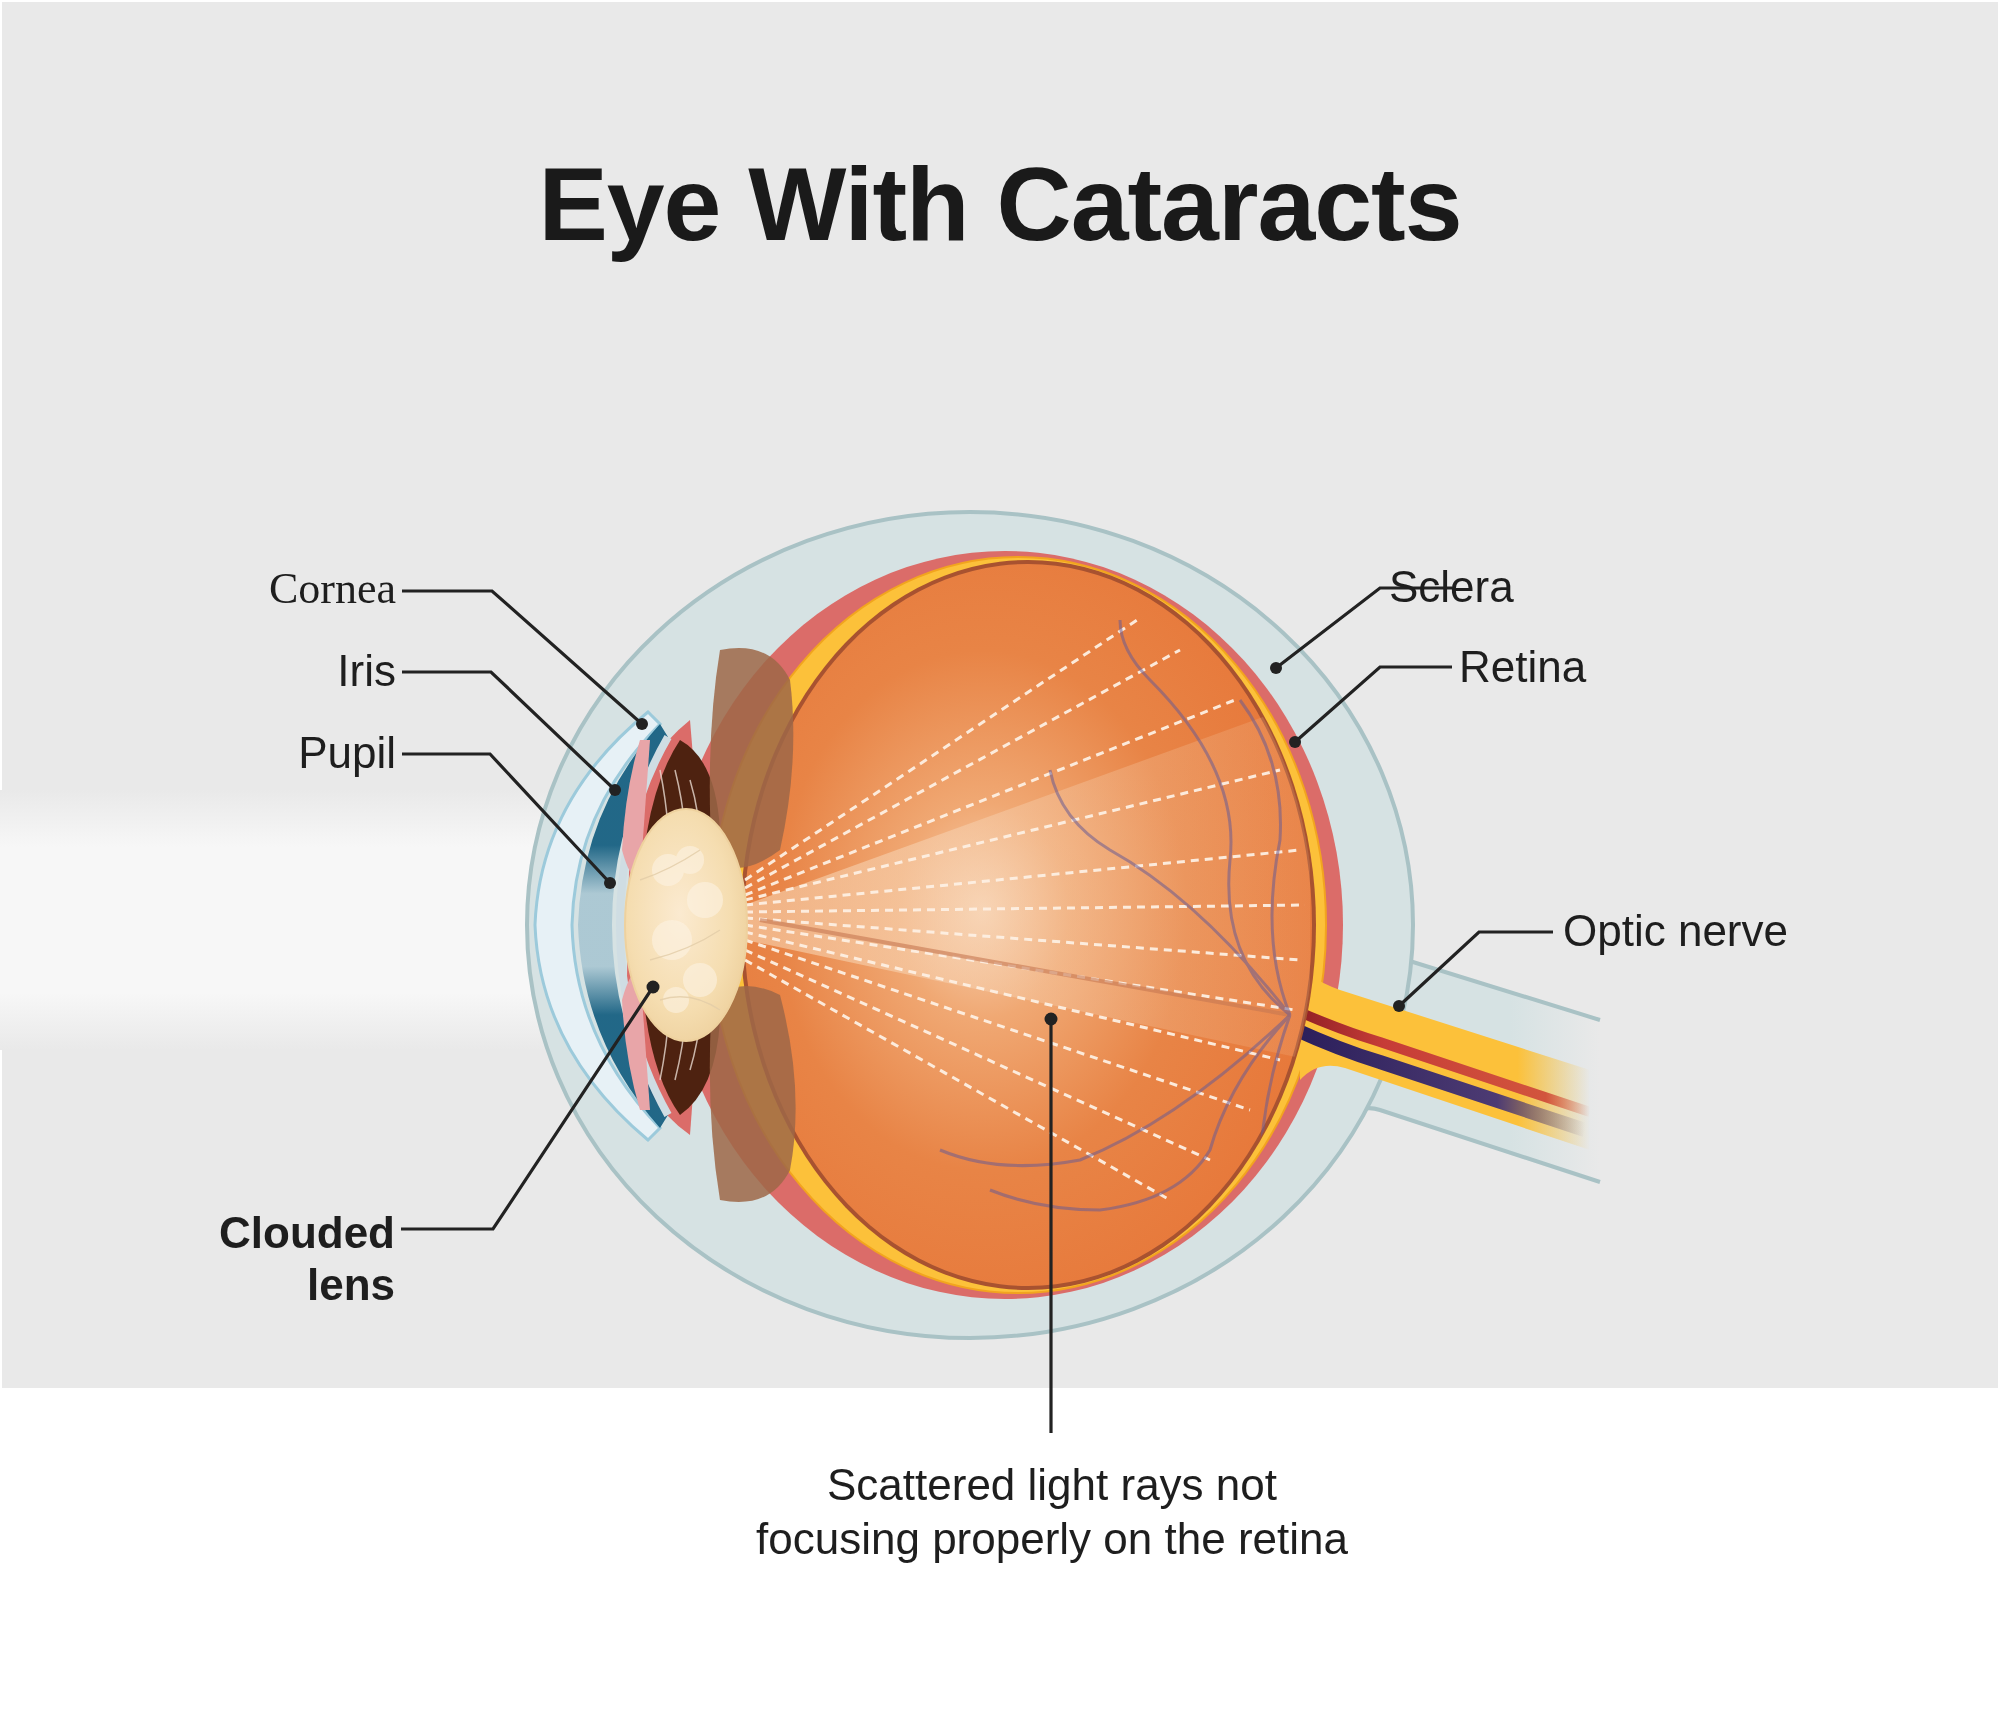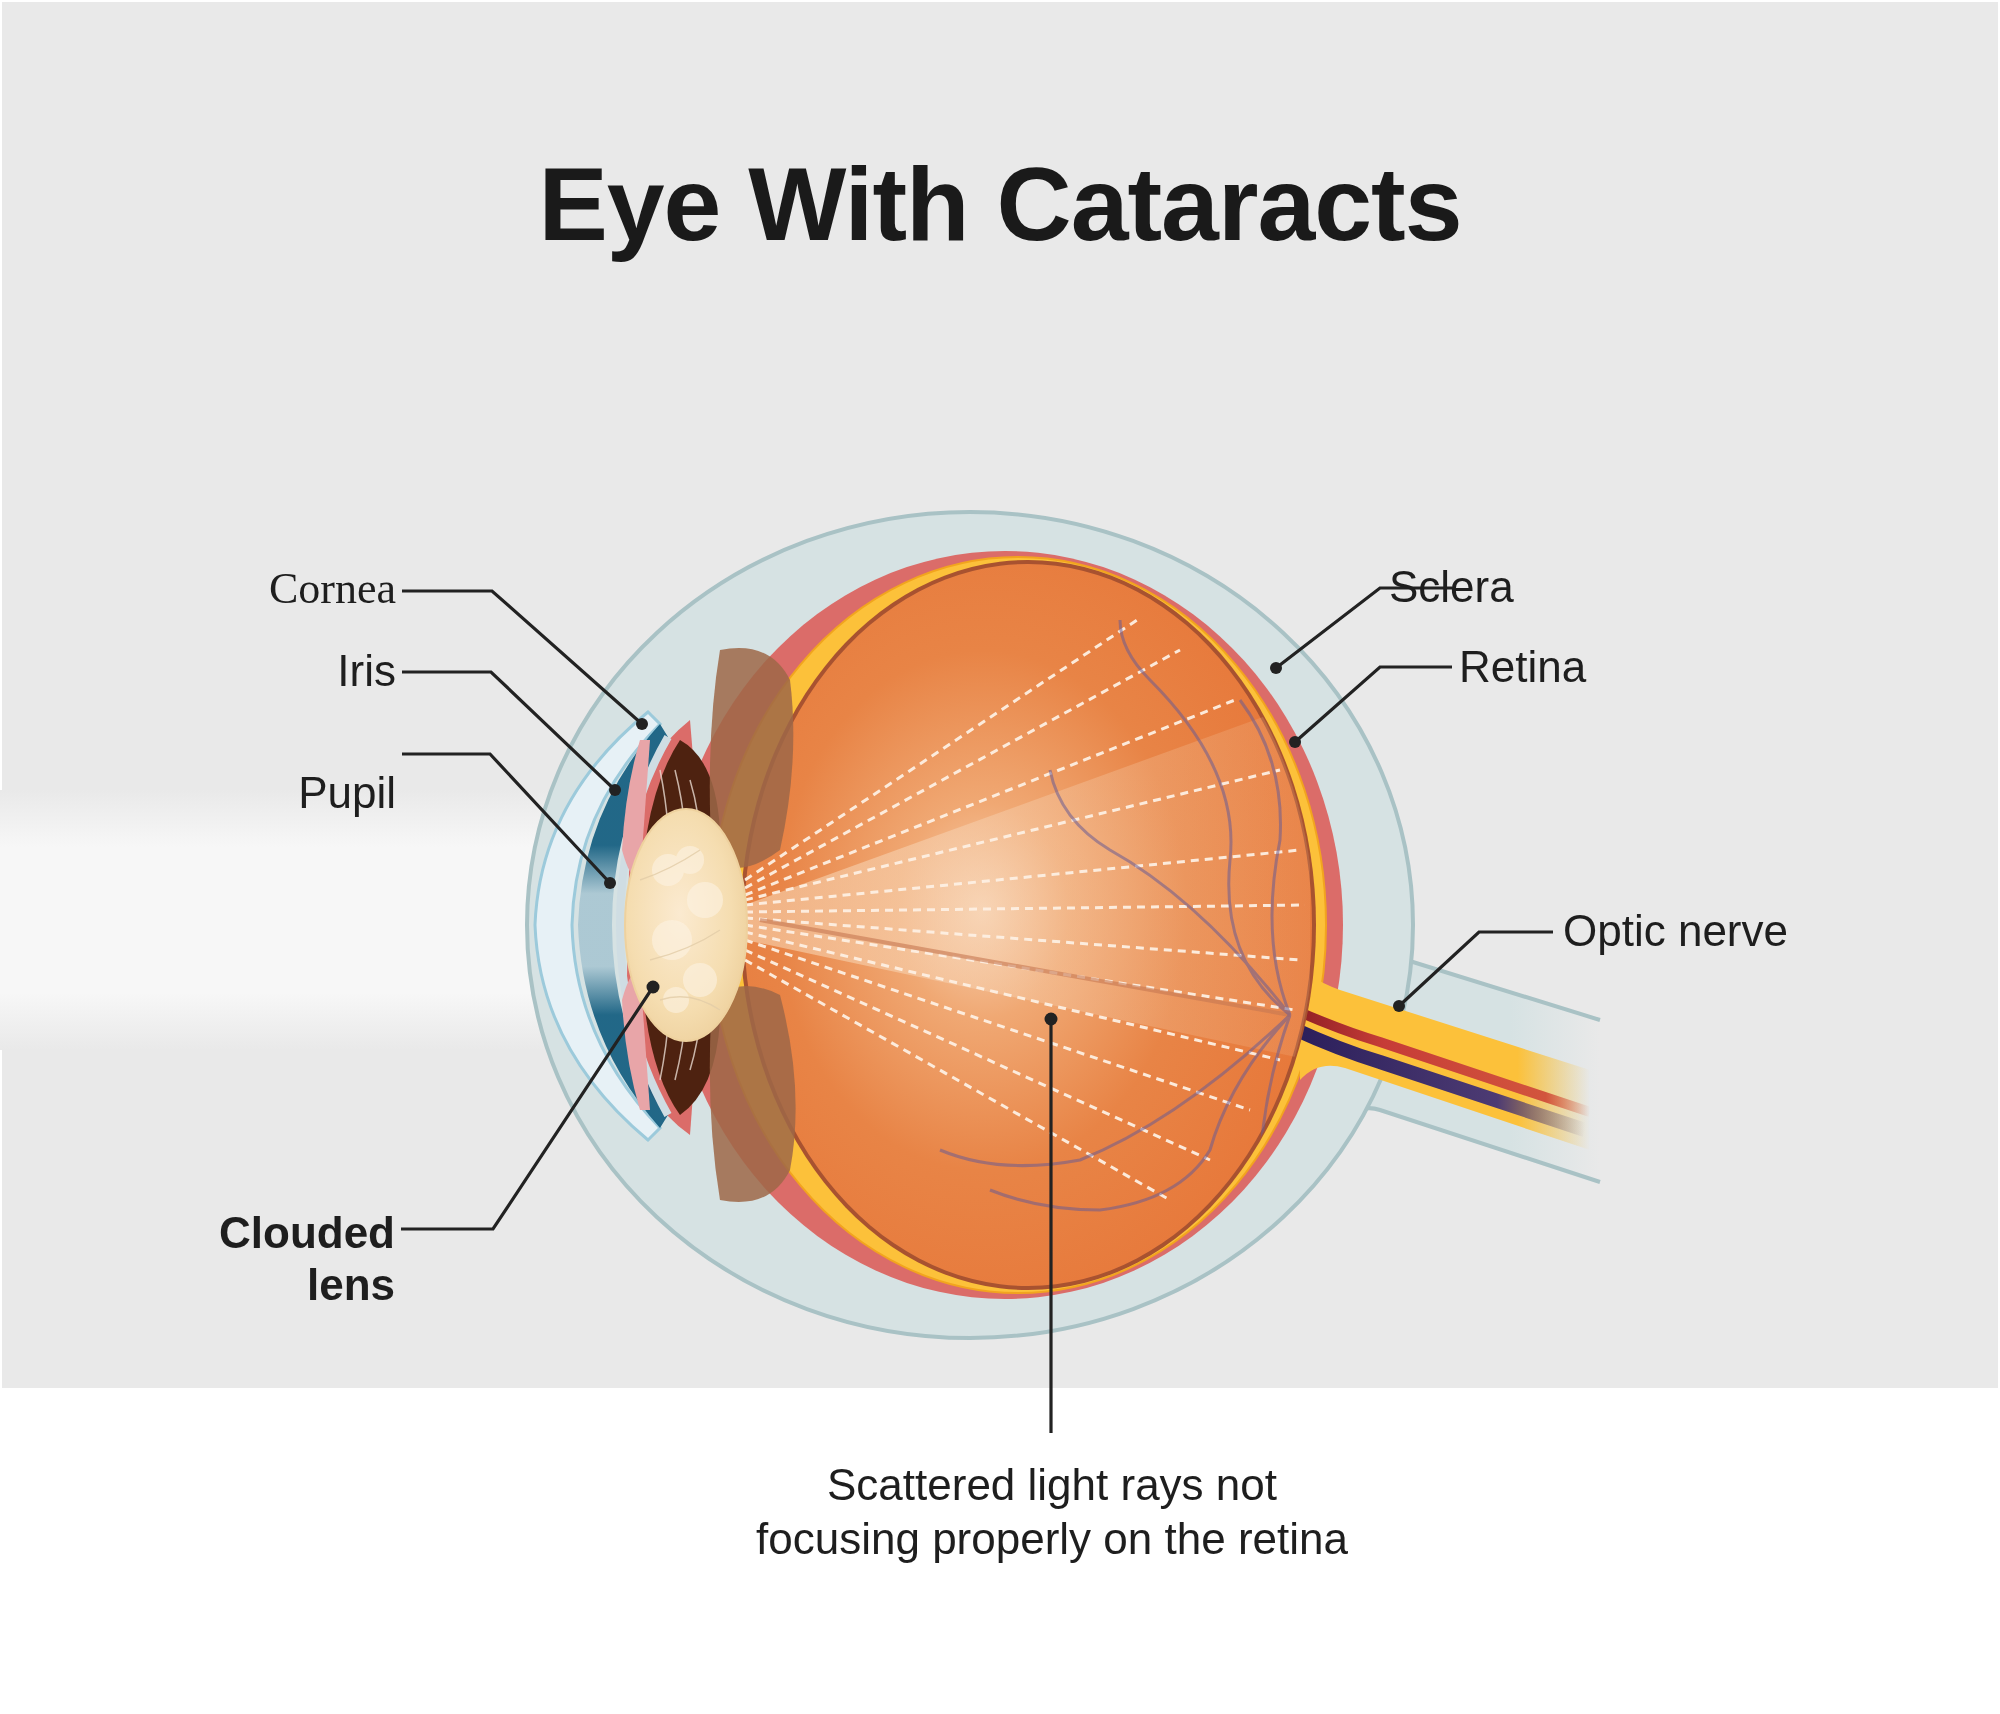--- a/index.html
+++ b/index.html
@@ -191,21 +191,21 @@
       <circle cx="1295" cy="742" r="6"></circle>
       <circle cx="1399" cy="1006" r="6"></circle>
       <circle cx="1051" cy="1019" r="6.5"></circle>
     </g>
   </svg>
 
   <div class="title">Eye With Cataracts</div>
 
   <div class="label right-align" style="right:1602px; top:565px;font-family:Liberation Serif, serif;">Cornea</div>
   <div class="label right-align" style="right:1602px; top:647px;">Iris</div>
-  <div class="label right-align" style="right:1602px; top:729px;margin-top:40px;">Pupil</div>
+  <div class="label right-align" style="right:1602px; top:729px;">Pupil</div>
   <div class="label right-align bold" style="right:1603px; top:1205px;">
     <div>Clouded</div>
     <div>lens</div>
   </div>
 
   <div class="label" style="left:1387px; top:563px;">Sclera</div>
   <div class="label" style="left:1457px; top:643px;">Retina</div>
   <div class="label" style="left:1561px; top:907px;">Optic nerve</div>
 
   <div class="caption">

